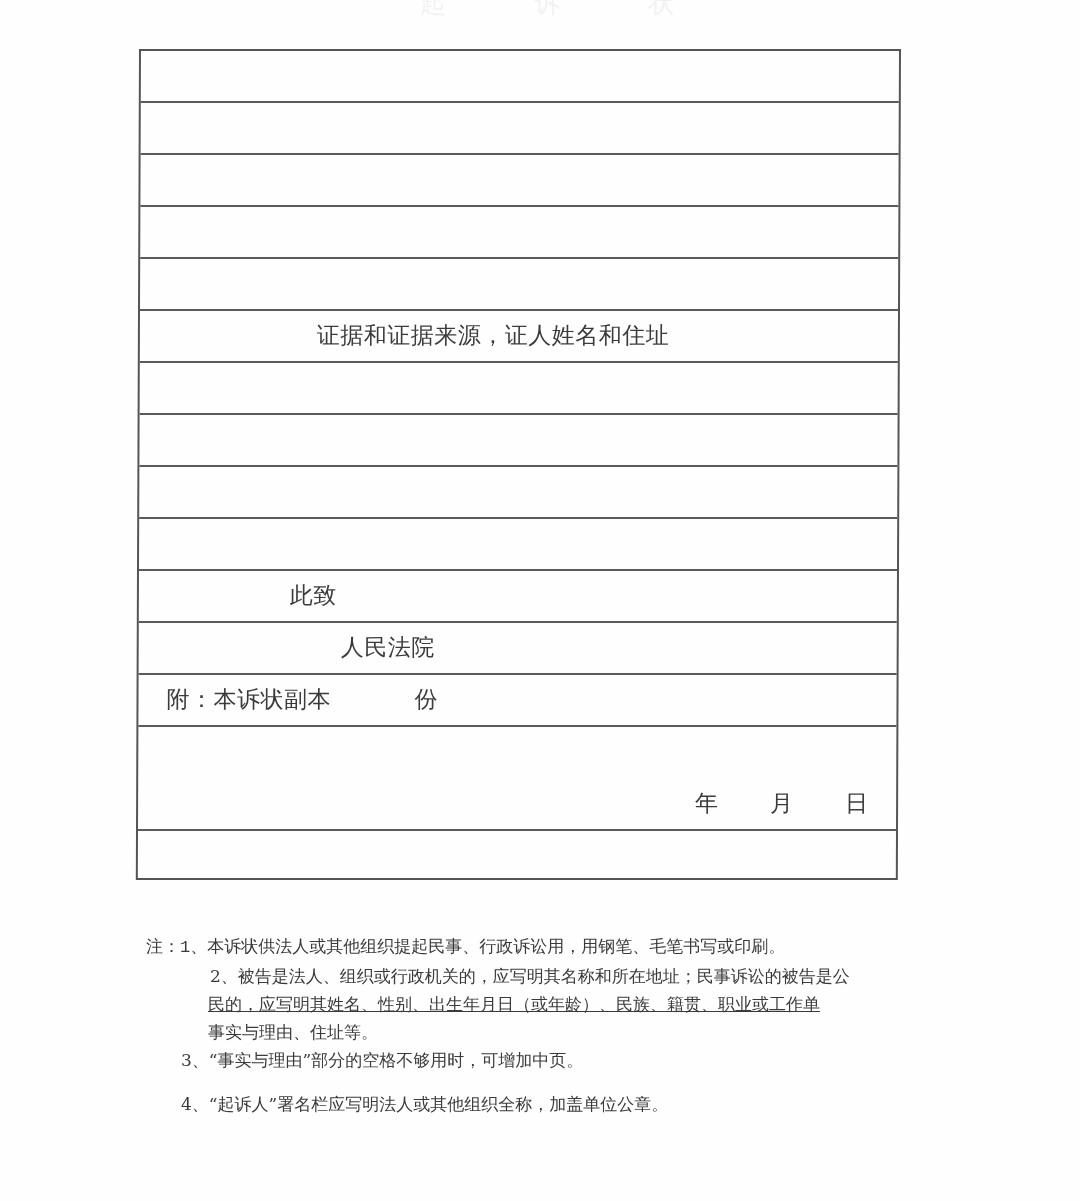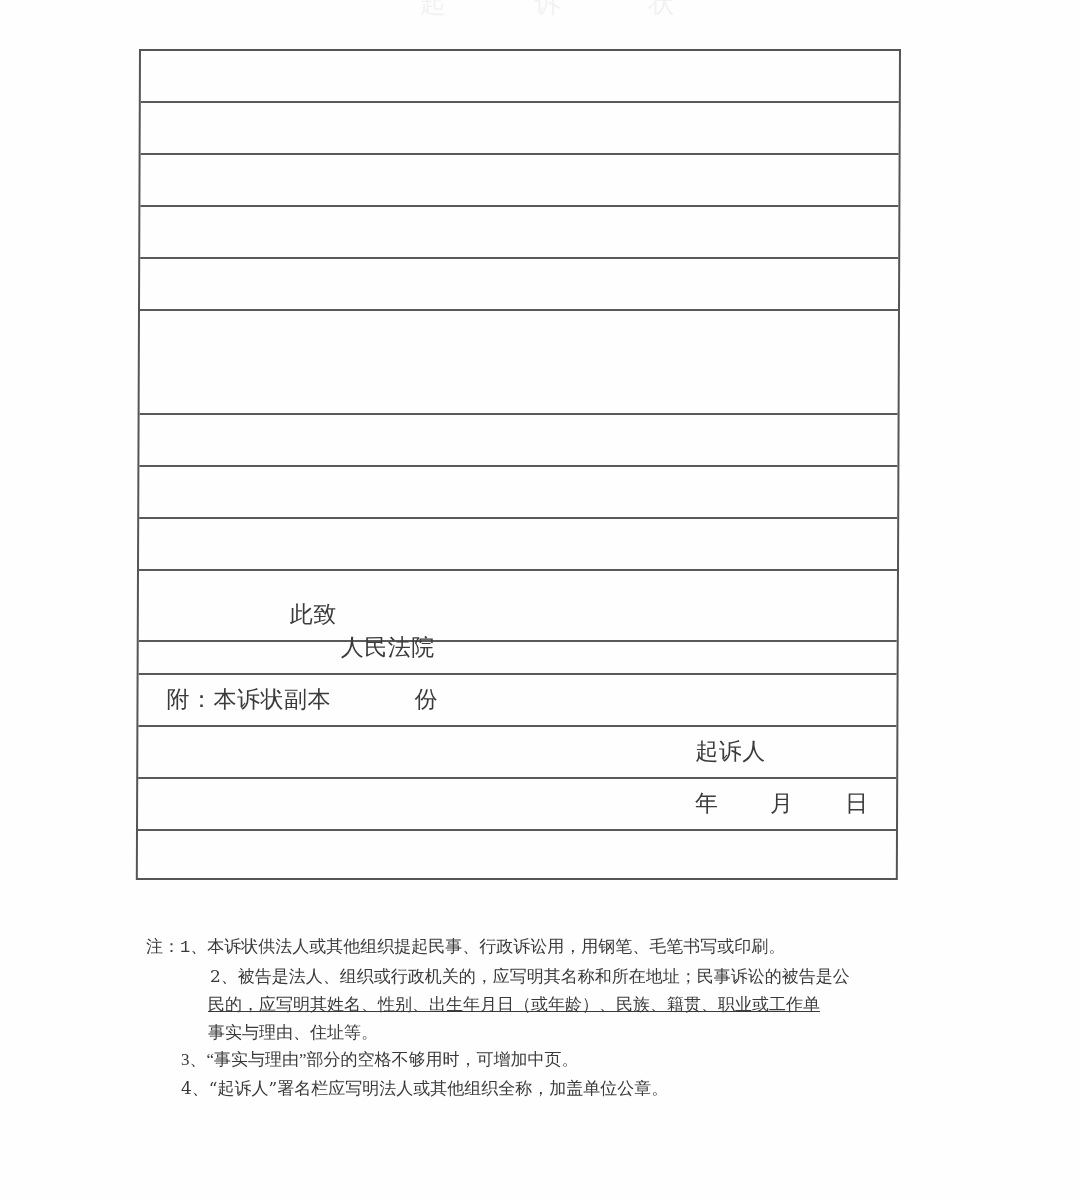--- a/index.html
+++ b/index.html
@@ -81,54 +81,54 @@
   <div class="faint-header">起 诉 状</div>
 
   <div class="form-table">
 
     <div class="row" style="top:0px;"></div>
     <div class="row" style="top:52px;"></div>
     <div class="row" style="top:104px;"></div>
     <div class="row" style="top:156px;"></div>
     <div class="row" style="top:208px;"></div>
 
+    <div class="row" style="top:260px;">
+      <span class="cell-text" style="left:177px;">证据和证据来源，证人姓名和住址</span>
+    </div>
 
     <div class="row" style="top:312px;"></div>
     <div class="row" style="top:364px;"></div>
     <div class="row" style="top:416px;"></div>
     <div class="row" style="top:468px;"></div>
 
-    <div class="row" style="top:539px;padding-left:29px;">
+    <div class="row" style="top:520px;padding-left:29px;">
       <span class="cell-text" style="left:151px;">此致</span>
     </div>
 
     <div class="row" style="top:572px;">
       <span class="cell-text" style="left:202px;">人民法院</span>
     </div>
 
     <div class="row" style="top:624px;">
       <span class="cell-text" style="left:28px;">附：本诉状副本</span>
       <span class="cell-text" style="left:276px;">份</span>
     </div>
 
-    <div class="row" style="top:676px;">
-      <span class="cell-text" style="left:557px;">起诉人</span>
-    </div>
 
     <div class="row" style="top:728px;">
       <span class="cell-text" style="left:557px;">年</span>
       <span class="cell-text" style="left:632px;">月</span>
       <span class="cell-text" style="left:707px;">日</span>
     </div>
 
     <div class="row last" style="top:780px;height:47px;"></div>
   </div>
 
   <div class="notes">
     <div class="note-line" style="left:0px;top:0px;font-family:Liberation Mono, monospace;">注：1、本诉状供法人或其他组织提起民事、行政诉讼用，用钢笔、毛笔书写或印刷。</div>
     <div class="note-line" style="left:44px;top:28px;margin-left:20px;">2、被告是法人、组织或行政机关的，应写明其名称和所在地址；民事诉讼的被告是公</div>
     <div class="note-line" style="left:62px;top:56px;text-decoration:underline;">民的，应写明其姓名、性别、出生年月日（或年龄）、民族、籍贯、职业或工作单</div>
     <div class="note-line" style="left:62px;top:84px;">事实与理由、住址等。</div>
-    <div class="note-line" style="left:35px;top:112px;font-family:Liberation Serif, serif;">3、“事实与理由”部分的空格不够用时，可增加中页。</div>
-    <div class="note-line" style="left:35px;top:140px;text-align:right;">4、“起诉人”署名栏应写明法人或其他组织全称，加盖单位公章。</div>
+    <div class="note-line" style="left:35px;top:112px;">3、“事实与理由”部分的空格不够用时，可增加中页。</div>
+    <div class="note-line" style="left:35px;top:156px;text-align:right;">4、“起诉人”署名栏应写明法人或其他组织全称，加盖单位公章。</div>
   </div>
 
 </div>
 
 </body></html>

